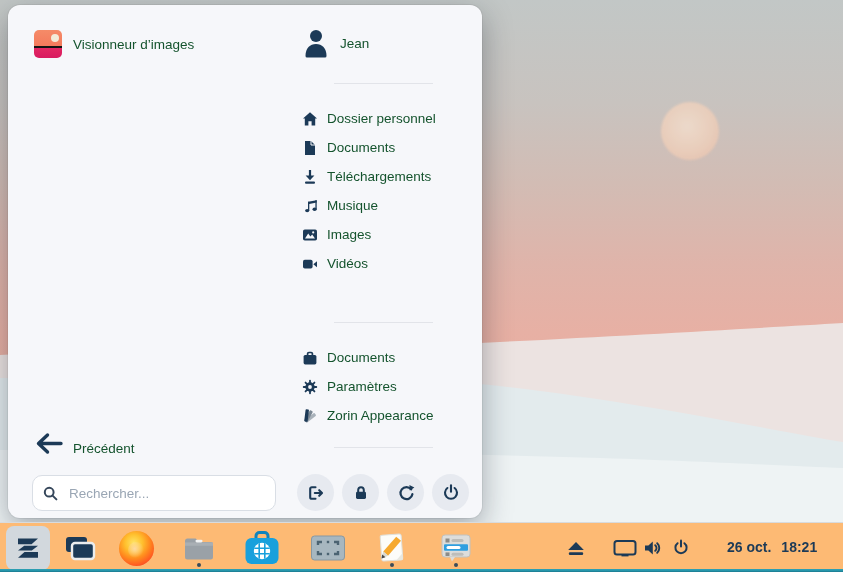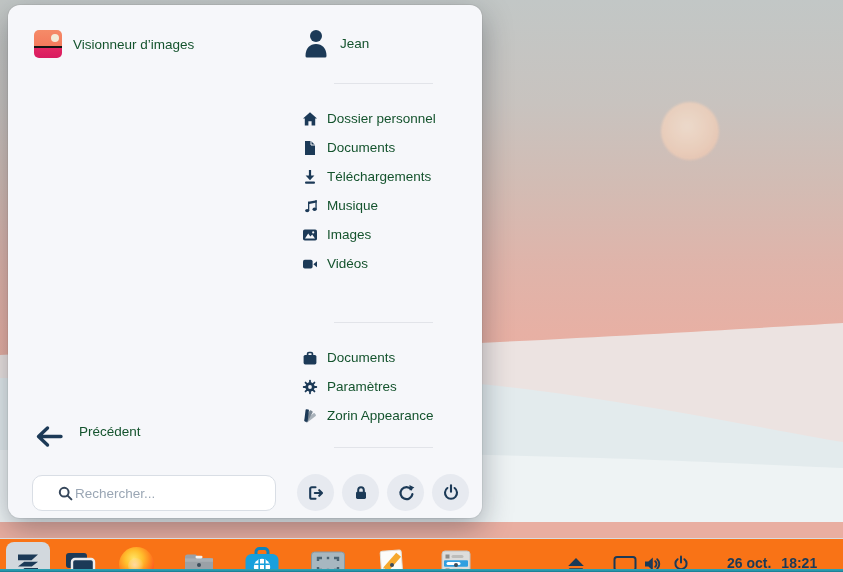--- a/index.html
+++ b/index.html
@@ -30,35 +30,35 @@
   .user-row{position:absolute;left:294px;top:20px;height:36px;display:flex;align-items:center;gap:10px;cursor:default;}
 
   .sep{position:absolute;left:326px;width:99px;height:1px;background:#e2e4e9;}
   .sep-user{top:78px}.sep-places{top:317px}.sep-system{top:442px}
 
   .place-list{position:absolute;left:294px;top:99px;}
   .sys-list{position:absolute;left:294px;top:338px;}
   .place-row{height:29px;display:flex;align-items:center;gap:9px;cursor:default;}
   .place-row svg{flex:0 0 auto;}
 
-  .back-row{position:absolute;left:26px;top:419px;height:32px;display:flex;align-items:flex-start;gap:16px;cursor:default;}
+  .back-row{position:absolute;left:26px;top:419px;height:32px;display:flex;align-items:flex-end;gap:10px;cursor:default;}
 
   .search-box{position:absolute;left:24px;top:470px;width:244px;height:36px;box-sizing:border-box;
     background:#fff;border:1px solid #d9dee5;border-radius:10px;
-    display:flex;align-items:center;padding:0 25px;}
+    display:flex;align-items:center;gap:9px;padding:0 10px;}
   .search-box input{border:none;outline:none;background:transparent;flex:1;
     font-family:"Liberation Sans", sans-serif;font-size:13.5px;color:#22405e;min-width:0;}
   .search-box input::placeholder{color:#9aa6b4;opacity:1;}
 
   .session{position:absolute;left:289px;top:469px;display:flex;gap:8px;}
   .session button{width:37px;height:37px;border-radius:50%;border:none;background:#e7eaf0;
     display:flex;align-items:center;justify-content:center;padding:0;cursor:pointer;}
 
   
-  .taskbar{position:absolute;left:0;bottom:0;width:843px;height:34px;background:#f97316;
+  .taskbar{position:absolute;left:0;bottom:0;width:843px;height:50px;background:#fdba74;
     border-top:1px solid #d8dbdd;box-sizing:border-box;}
   .taskbar::after{content:"";position:absolute;left:0;bottom:0;width:100%;height:3px;
     background:linear-gradient(180deg,#2fa2b6 0%,#2695aa 55%,#19768c 100%);}
   .tb-btn{position:absolute;top:3px;width:44px;height:44px;border-radius:8px;
     display:flex;align-items:center;justify-content:center;cursor:pointer;}
   .tb-btn.active{background:#d2d8dd;}
   .run-dot{position:absolute;bottom:5px;width:4px;height:4px;border-radius:50%;background:#3c4c59;}
   .tray-btn{position:absolute;top:11px;width:30px;height:28px;display:flex;align-items:center;justify-content:center;cursor:pointer;}
   .clock{position:absolute;left:727px;top:0;height:47px;display:flex;align-items:center;gap:10px;
     font-size:14px;font-weight:bold;color:#1c3a57;cursor:default;}

